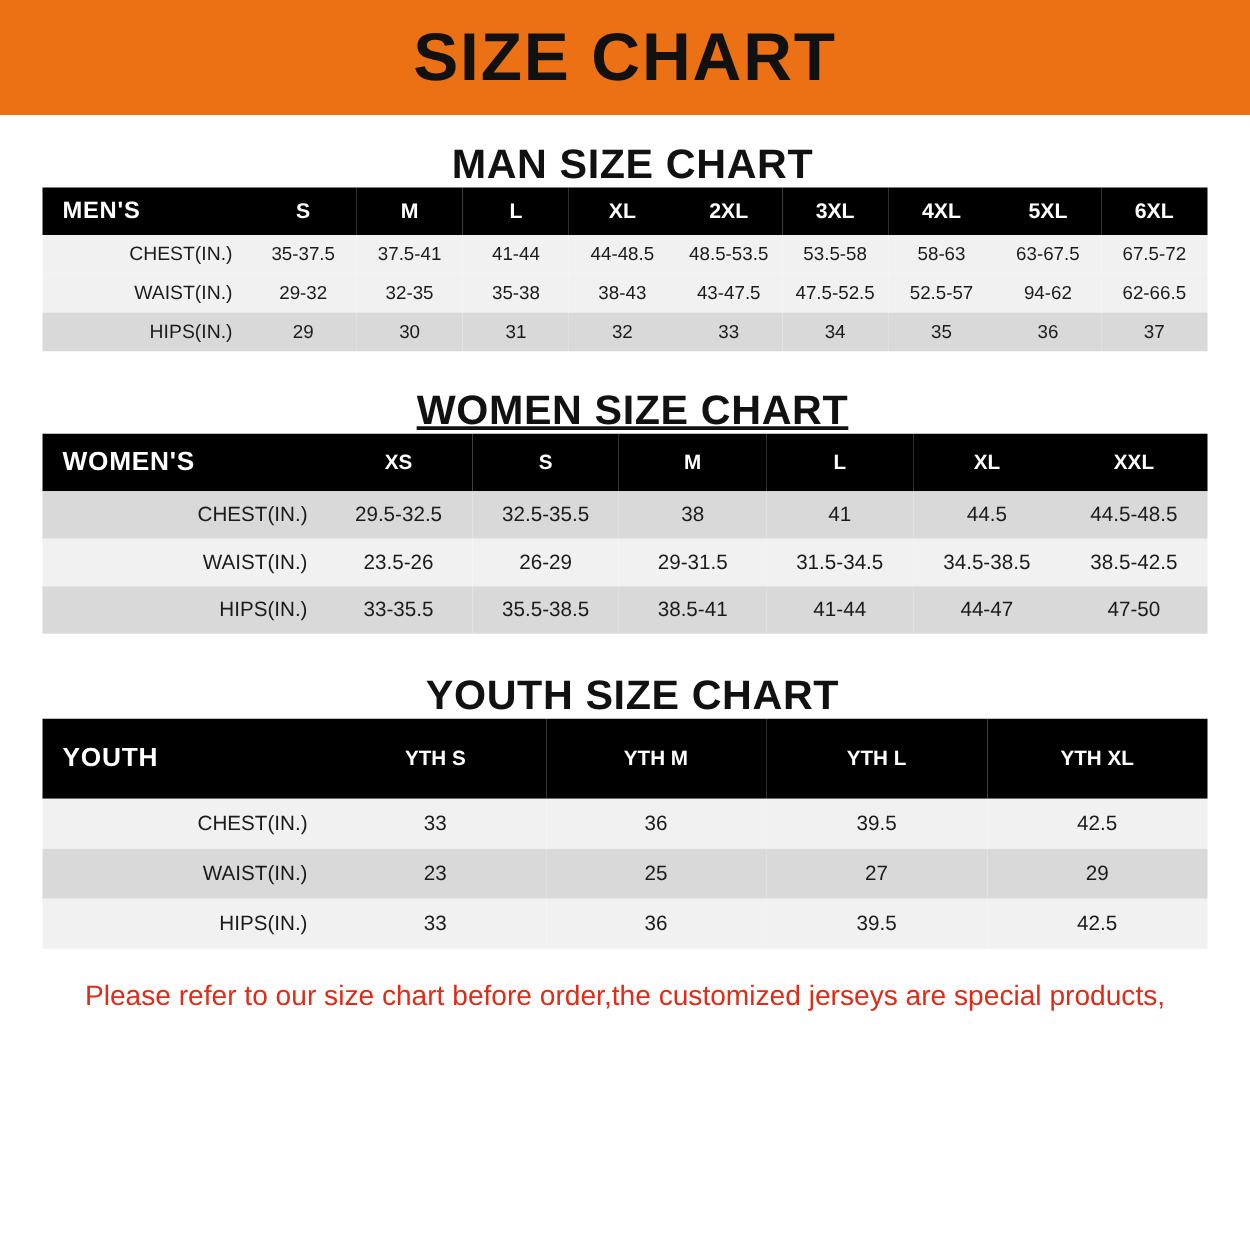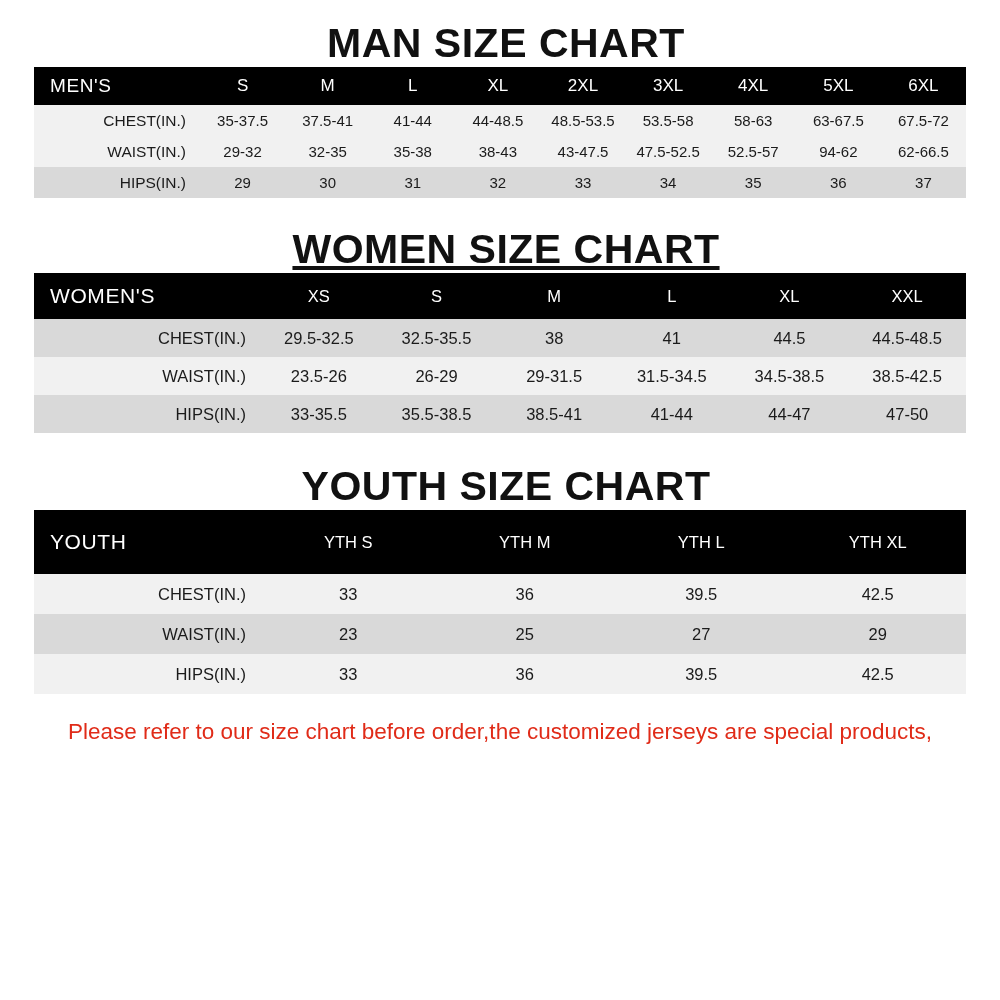--- a/index.html
+++ b/index.html
@@ -35,21 +35,21 @@
     font-size: 54px;
     letter-spacing: 1.5px;
     color: #111111;
     text-align: center;
     line-height: 1;
   }
   
   .section-title {
     text-align: center;
     font-weight: bold;
-    font-size: 41px;
+    font-size: 33px;
     color: #111111;
     letter-spacing: 0.5px;
     padding-left: 12px;
   }
   .t-man { margin-top: 20px; }
   .t-women { margin-top: 28px; text-decoration: underline; }
   .t-youth { margin-top: 30px; }
 
   
   .tbl-wrap {
@@ -64,21 +64,21 @@
   table.size th, table.size td {
     text-align: center;
     font-size: 15px;
     color: #1b1b1b;
     font-weight: normal;
     padding: 0;
   }
   table.size thead th {
     background: #000000;
     color: #ffffff;
-    font-weight: normal;
+    font-weight: bold;
     font-size: 17px;
   }
   table.size thead th.row-label {
     text-align: left;
     padding-left: 16px;
     font-size: 19px;
     letter-spacing: 0.6px;
   }
   table.size td.row-label {
     text-align: right;
@@ -117,20 +117,23 @@
     font-size: 22.5px;
     line-height: 1.45;
   }
   .note div { white-space: nowrap; }
 </style>
 </head>
 <body>
 
 <div class="page">
 
+  <div class="banner">
+    <div class="banner-title">SIZE CHART</div>
+  </div>
 
   <div class="section-title t-man">MAN SIZE CHART</div>
   <div class="tbl-wrap">
     <table class="size" id="men-table">
       <thead>
         <tr>
           <th class="row-label">MEN'S</th>
           <th>S</th>
           <th>M</th>
           <th>L</th>

